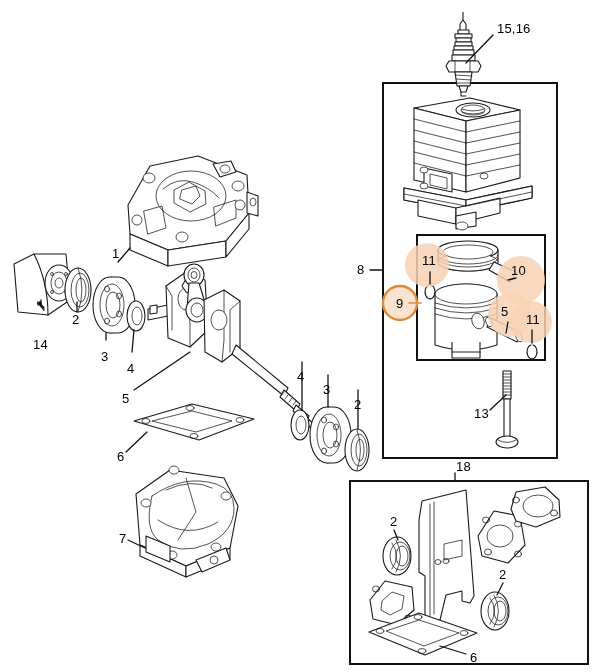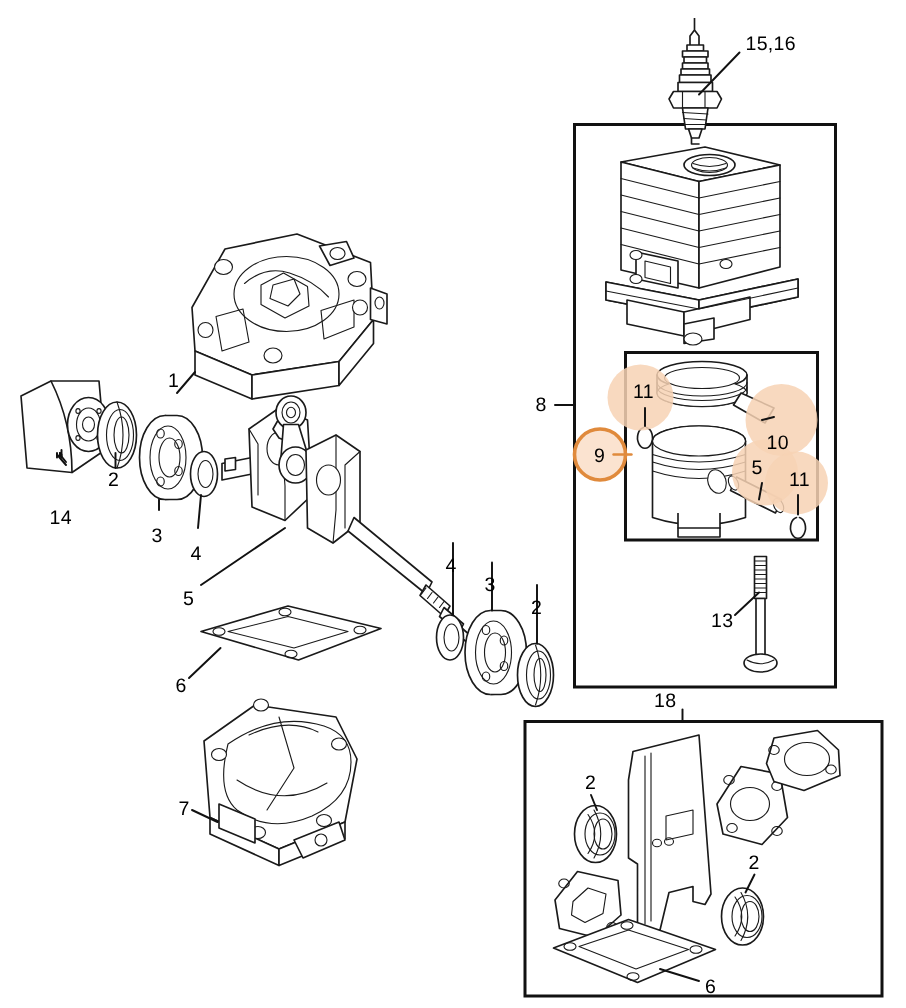--- a/index.html
+++ b/index.html
@@ -452,22 +452,22 @@
   <div class="lbl" style="left:122px;  top:392px;">5</div>
   <div class="lbl" style="left:297px; top:370px;">4</div>
   <div class="lbl" style="left:323px; top:383px;">3</div>
   <div class="lbl" style="left:354px; top:398px;">2</div>
   <div class="lbl" style="left:117px; top:450px;">6</div>
   <div class="lbl" style="left:119px;  top:532px;">7</div>
   <div class="lbl" style="left:497px;  top:22px;">15,16</div>
   <div class="lbl" style="left:357px;  top:263px;">8</div>
   <div class="lbl" style="left:396px;  top:297px;">9</div>
   <div class="lbl" style="left:422px; top:254px;">11</div>
-  <div class="lbl" style="left:511px;  top:288px;">10</div>
+  <div class="lbl" style="left:511px;  top:264px;">10</div>
   <div class="lbl" style="left:501px;  top:305px;">5</div>
   <div class="lbl" style="left:526px; top:313px;">11</div>
   <div class="lbl" style="left:474px;  top:407px;text-align:right;">13</div>
-  <div class="lbl" style="left:436px;  top:460px;">18</div>
+  <div class="lbl" style="left:456px;  top:460px;">18</div>
   <div class="lbl" style="left:390px; top:515px;">2</div>
   <div class="lbl" style="left:499px; top:568px;">2</div>
   <div class="lbl" style="left:470px;  top:651px;">6</div>
 
 </div>
 
 </body></html>

